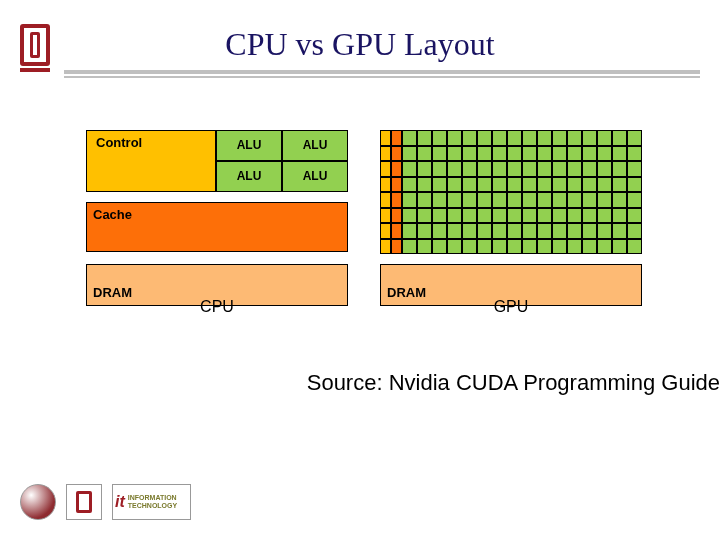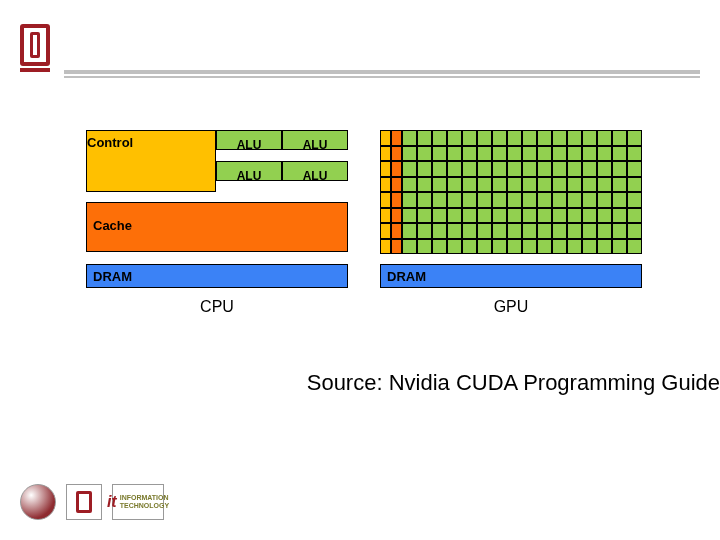--- a/index.html
+++ b/index.html
@@ -92,26 +92,26 @@
     position: absolute;
     left: 0;
     top: 0;
     width: 130px;
     height: 62px;
     background: #ffc000;
     border: 1px solid #000;
     box-sizing: border-box;
     font-weight: bold;
     font-size: 13px;
-    padding: 4px 0;
+    padding: 4px 9px;
   }
   .alu {
     position: absolute;
     width: 66px;
-    height: 20px;
+    height: 31px;
     background: #92d050;
     border: 1px solid #000;
     box-sizing: border-box;
     text-align: center;
     font-weight: bold;
     font-size: 12px;
     line-height: 29px;
   }
   .alu.a1 { left: 130px; top: 0; }
   .alu.a2 { left: 196px; top: 0; }
@@ -122,31 +122,31 @@
     position: absolute;
     left: 0;
     top: 72px;
     width: 262px;
     height: 50px;
     background: #fd6f08;
     border: 1px solid #000;
     box-sizing: border-box;
     font-weight: bold;
     font-size: 13px;
-    padding: 15px 6px;
+    padding: 4px 6px;
   }
   .dram {
     position: absolute;
     height: 24px;
-    background: #3b82f6;
+    background: #fdba74;
     border: 1px solid #000;
     box-sizing: border-box;
     font-weight: bold;
     font-size: 13px;
-    padding: 4px 6px;
+    padding: 20px 6px;
   }
   .dram.cpu { left: 0; top: 134px; width: 262px; }
 
   .side-label {
     position: absolute;
     top: 168px;
     font-weight: normal;
     font-size: 16px;
     width: 262px;
     text-align: center;
@@ -249,21 +249,21 @@
   .flogo.ou2::before {
     content: "";
     position: absolute;
     left: 9px; top: 6px;
     width: 16px; height: 22px;
     border: 3px solid #9d1d24;
     border-radius: 2px;
     box-sizing: border-box;
   }
   .flogo.it {
-    width: 52px;
+    width: 79px;
     display: flex;
     align-items: center;
     justify-content: center;
     font-size: 7px;
     font-weight: bold;
     color: #7a7a2d;
     background: #fff;
     line-height: 1.1;
     padding: 2px;
   }
@@ -272,20 +272,21 @@
     font-style: italic;
     color: #9d1d24;
     margin-right: 3px;
   }
 </style>
 </head>
 <body>
 
 <div class="header">
   <div class="logo-ou"></div>
+  <div class="title">CPU vs GPU Layout</div>
   <div class="title-underline"></div>
 </div>
 
 <div class="diagram">
 
   <div class="control">Control</div>
   <div class="alu a1">ALU</div>
   <div class="alu a2">ALU</div>
   <div class="alu a3">ALU</div>
   <div class="alu a4">ALU</div>

